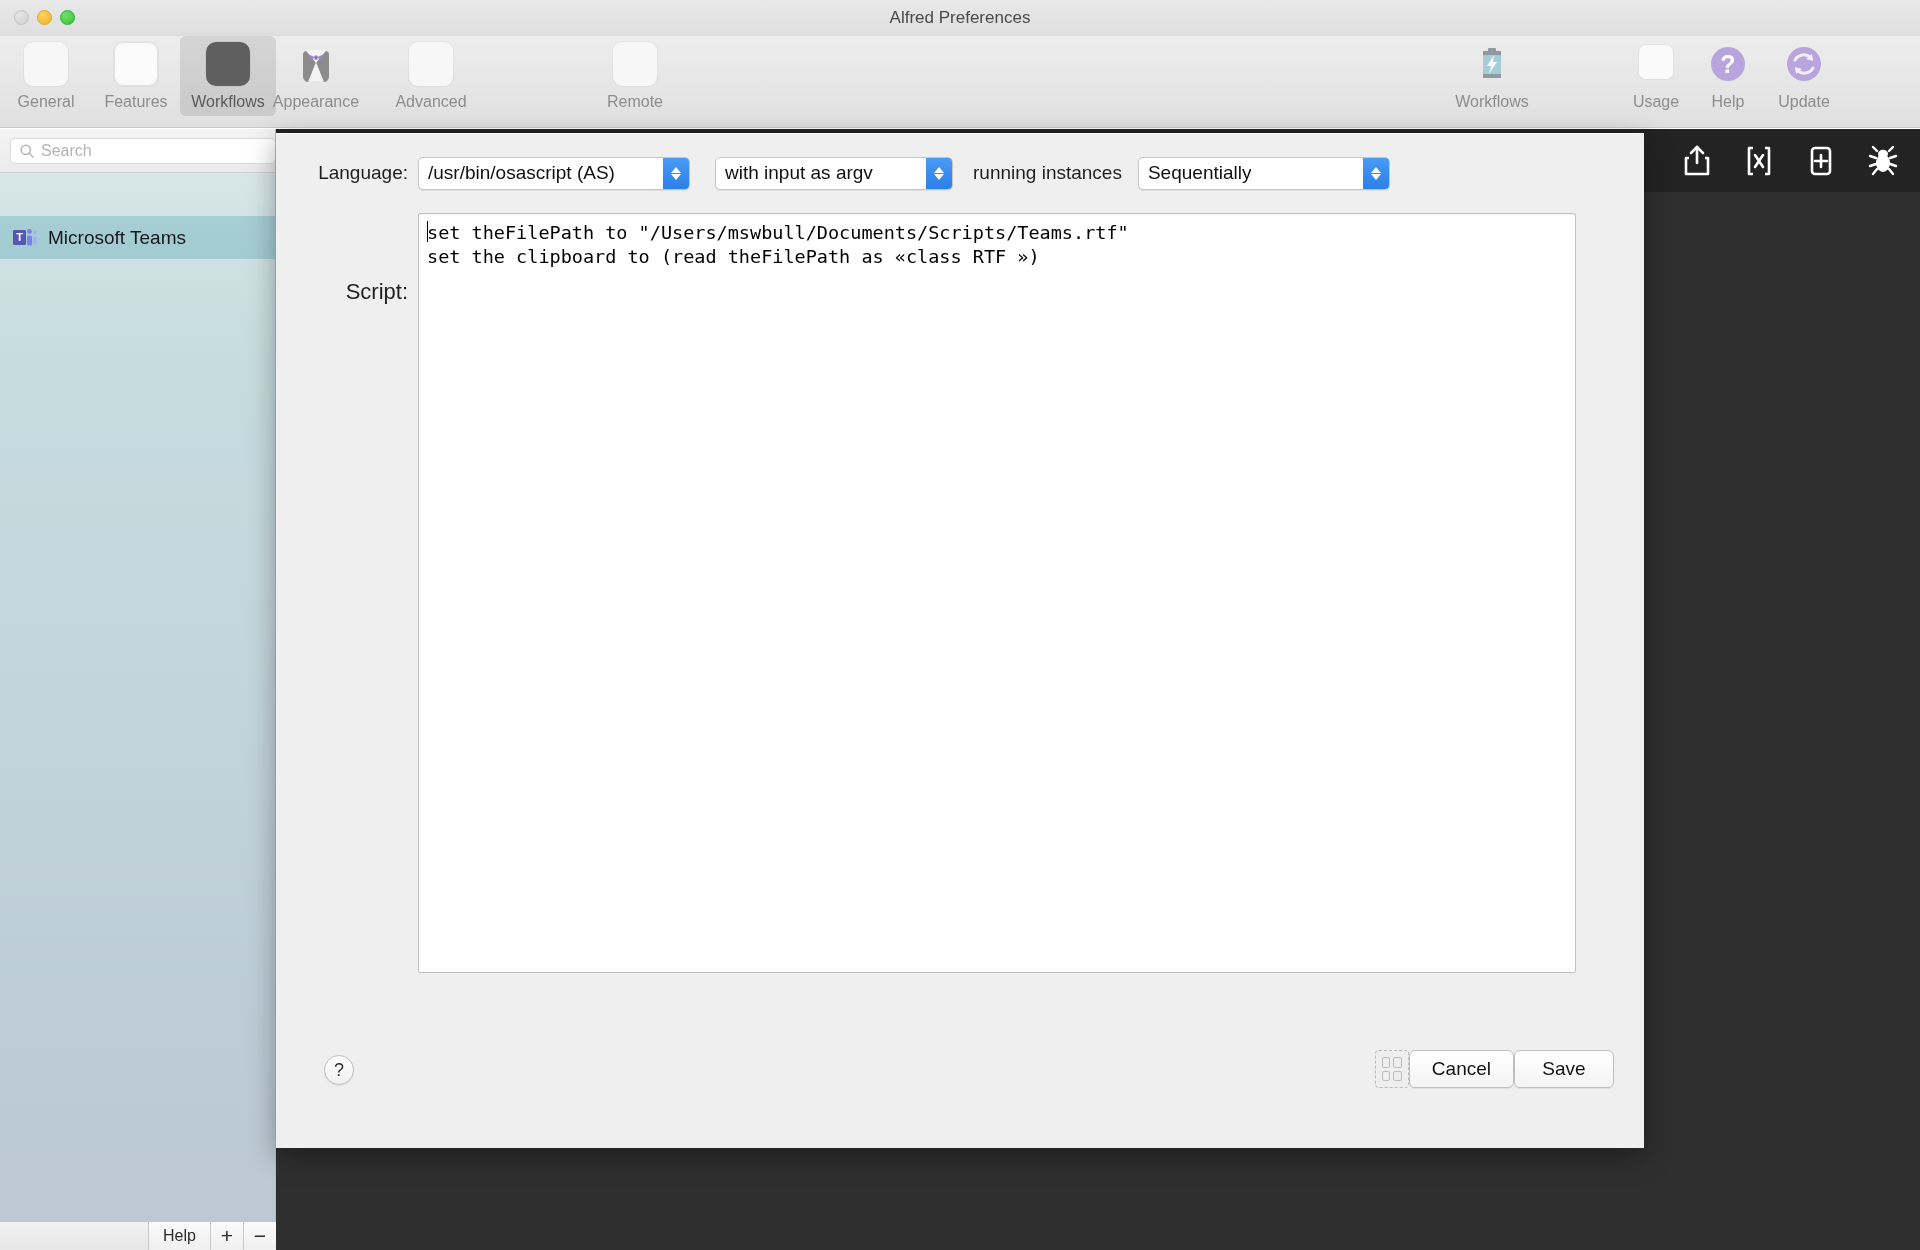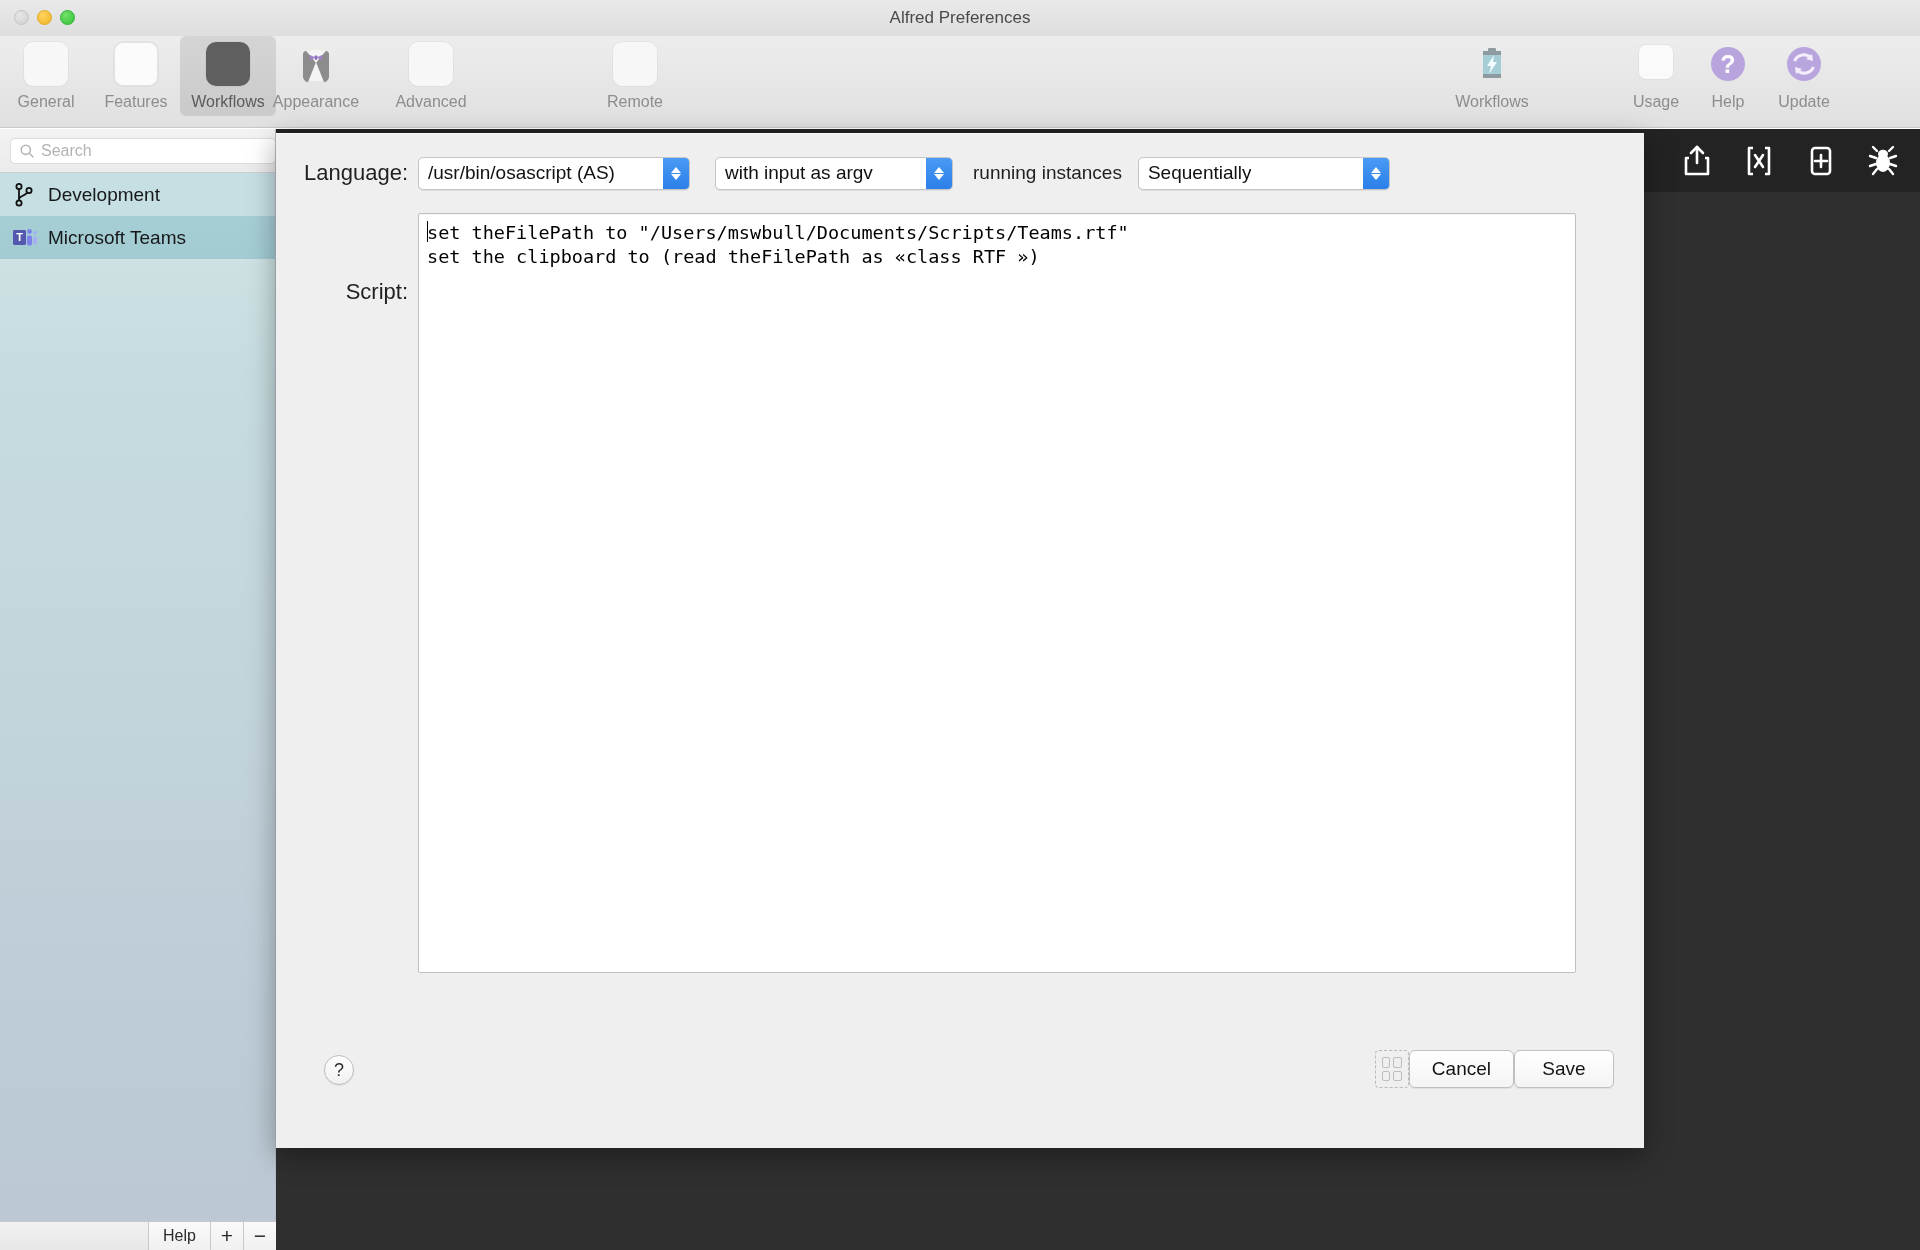--- a/index.html
+++ b/index.html
@@ -136,21 +136,21 @@
     width: 1368px; height: 1015px;
     background: #f0efef;
     box-shadow: 0 8px 26px rgba(0,0,0,0.35), 0 1px 0 rgba(255,255,255,0.6) inset;
   }
   .row-lang {
     position: absolute; left: 0; top: 0; width: 1368px; height: 80px;
     display: flex; align-items: center;
   }
   .lbl-lang {
     width: 142px; text-align: right; padding-right: 10px;
-    font-size: 22px; color: #1f1f1f;
+    font-size: 19px; color: #1f1f1f;
   }
   .popup {
     height: 33px; background: #fff;
     border: 1px solid #c5c5c5; border-radius: 5px;
     display: flex; align-items: center;
     box-shadow: 0 1px 1px rgba(0,0,0,0.07);
     position: relative;
     overflow: hidden;
     text-align: center;
   }
@@ -427,32 +427,20 @@
         <span class="search-ico">
           <svg width="16" height="16" viewBox="0 0 16 16">
             <circle cx="6.8" cy="6.8" r="4.6" fill="none" stroke="#b3b3b3" stroke-width="1.5"></circle>
             <line x1="10.3" y1="10.3" x2="14" y2="14" stroke="#b3b3b3" stroke-width="1.5" stroke-linecap="round"></line>
           </svg>
         </span>
         <span class="search-ph">Search</span>
       </div>
     </div>
 
-    <div class="wf-row r0">
-      <span class="wf-ico">
-        <svg width="26" height="26" viewBox="0 0 26 26">
-          <circle cx="7" cy="4.5" r="2.6" fill="none" stroke="#111" stroke-width="1.8"></circle>
-          <circle cx="17" cy="8.5" r="2.6" fill="none" stroke="#111" stroke-width="1.8"></circle>
-          <circle cx="7" cy="21" r="2.6" fill="none" stroke="#111" stroke-width="1.8"></circle>
-          <path d="M7 7.2 V18.4" stroke="#111" stroke-width="1.8" stroke-linecap="round"></path>
-          <path d="M15 10.8 C12 14 8.5 14 7.4 16" fill="none" stroke="#111" stroke-width="1.8" stroke-linecap="round"></path>
-        </svg>
-      </span>
-      <span class="wf-label">Development</span>
-    </div>
 
     <div class="wf-row r1">
       <span class="wf-ico">
         <svg width="26" height="26" viewBox="0 0 26 26">
           <rect x="1" y="5" width="13" height="15" rx="1.4" fill="#5558af"></rect>
           <text x="7.5" y="16" font-family="Liberation Sans" font-size="11" fill="#fff" text-anchor="middle" font-weight="bold">T</text>
           <circle cx="17.5" cy="6.5" r="2.4" fill="#7b83eb"></circle>
           <circle cx="23" cy="7.6" r="1.9" fill="#a6b0f2"></circle>
           <rect x="15" y="10.5" width="5" height="10" rx="1.8" fill="#7b83eb"></rect>
           <rect x="21" y="11.5" width="4" height="8" rx="1.6" fill="#a6b0f2"></rect>

